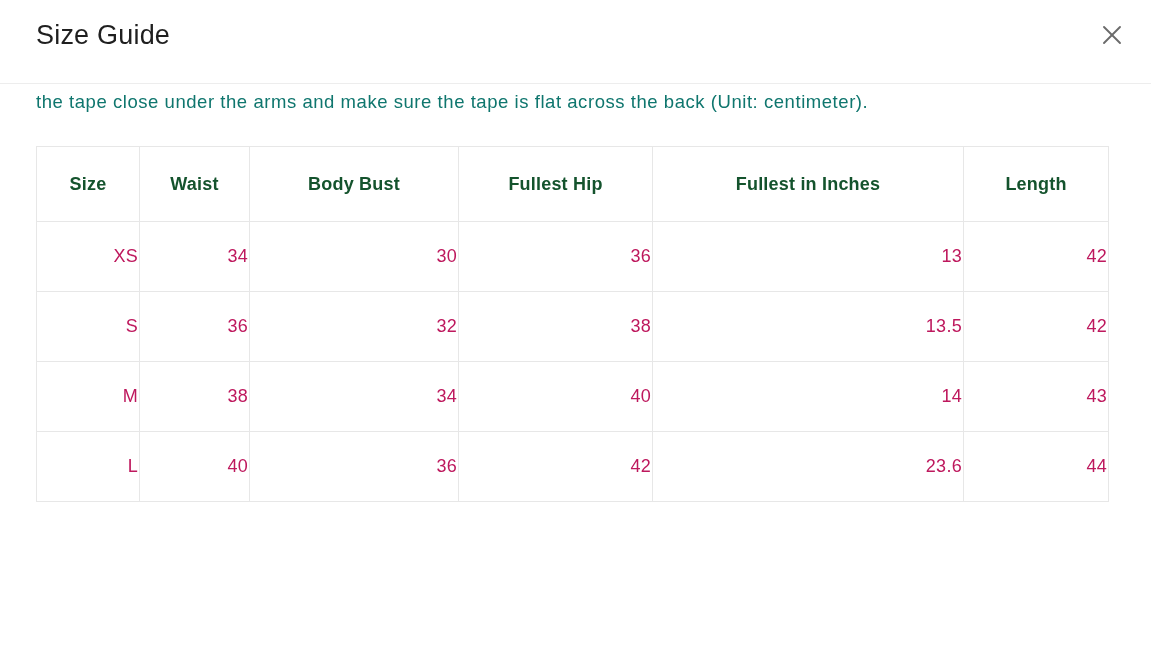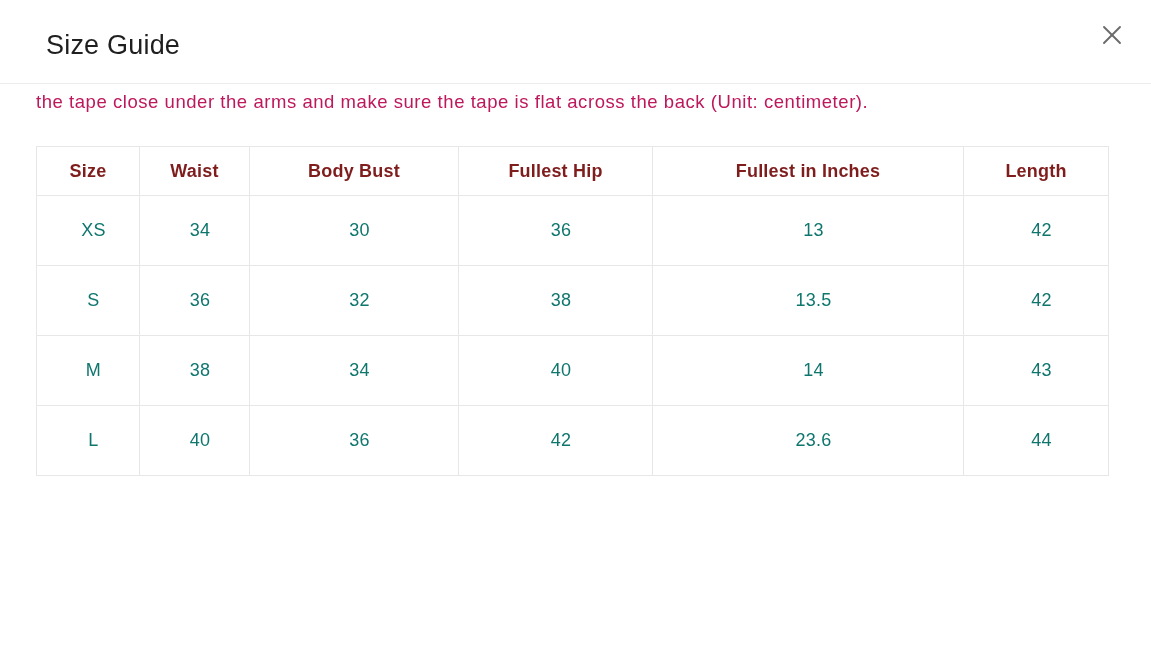--- a/index.html
+++ b/index.html
@@ -19,67 +19,67 @@
   }
   .modal-header {
     height: 84px;
     border-bottom: 1px solid #ededed;
     display: flex;
     justify-content: space-between;
     align-items: flex-start;
     padding: 0 26px 0 36px;
   }
   .modal-title {
-    margin: 10px;
+    margin: 0;
     padding-top: 20px;
     font-size: 27px;
     font-weight: 400;
     letter-spacing: 0.2px;
     color: #1f1f1f;
   }
   .close-btn {
     background: none;
     border: none;
     padding: 2px;
     margin-top: 22px;
     cursor: pointer;
     line-height: 0;
   }
   .close-btn svg { display: block; }
   .description {
     margin: 6px 36px 0 36px;
     font-size: 18.5px;
     line-height: 24px;
     letter-spacing: 0.55px;
-    color: #be185d;
+    color: #0f766e;
   }
   table.size-table {
     border-collapse: collapse;
     table-layout: fixed;
     width: 1072px;
     margin: 32px 0 0 36px;
   }
   .size-table th, .size-table td {
     border: 1px solid #e7e7e7;
     background: #ffffff;
   }
   .size-table th {
-    height: 49px;
+    height: 75px;
     font-size: 18px;
     font-weight: 700;
     letter-spacing: 0.2px;
-    color: #7f1d1d;
+    color: #14532d;
     text-align: center;
     vertical-align: middle;
   }
   .size-table td {
     height: 70px;
     font-size: 18px;
-    color: #0f766e;
-    text-align: center;
+    color: #be185d;
+    text-align: right;
     padding-left: 12px;
     vertical-align: middle;
     letter-spacing: 0.3px;
   }
   col.c0 { width: 103px; }
   col.c1 { width: 110px; }
   col.c2 { width: 209px; }
   col.c3 { width: 194px; }
   col.c4 { width: 311px; }
   col.c5 { width: 145px; }

